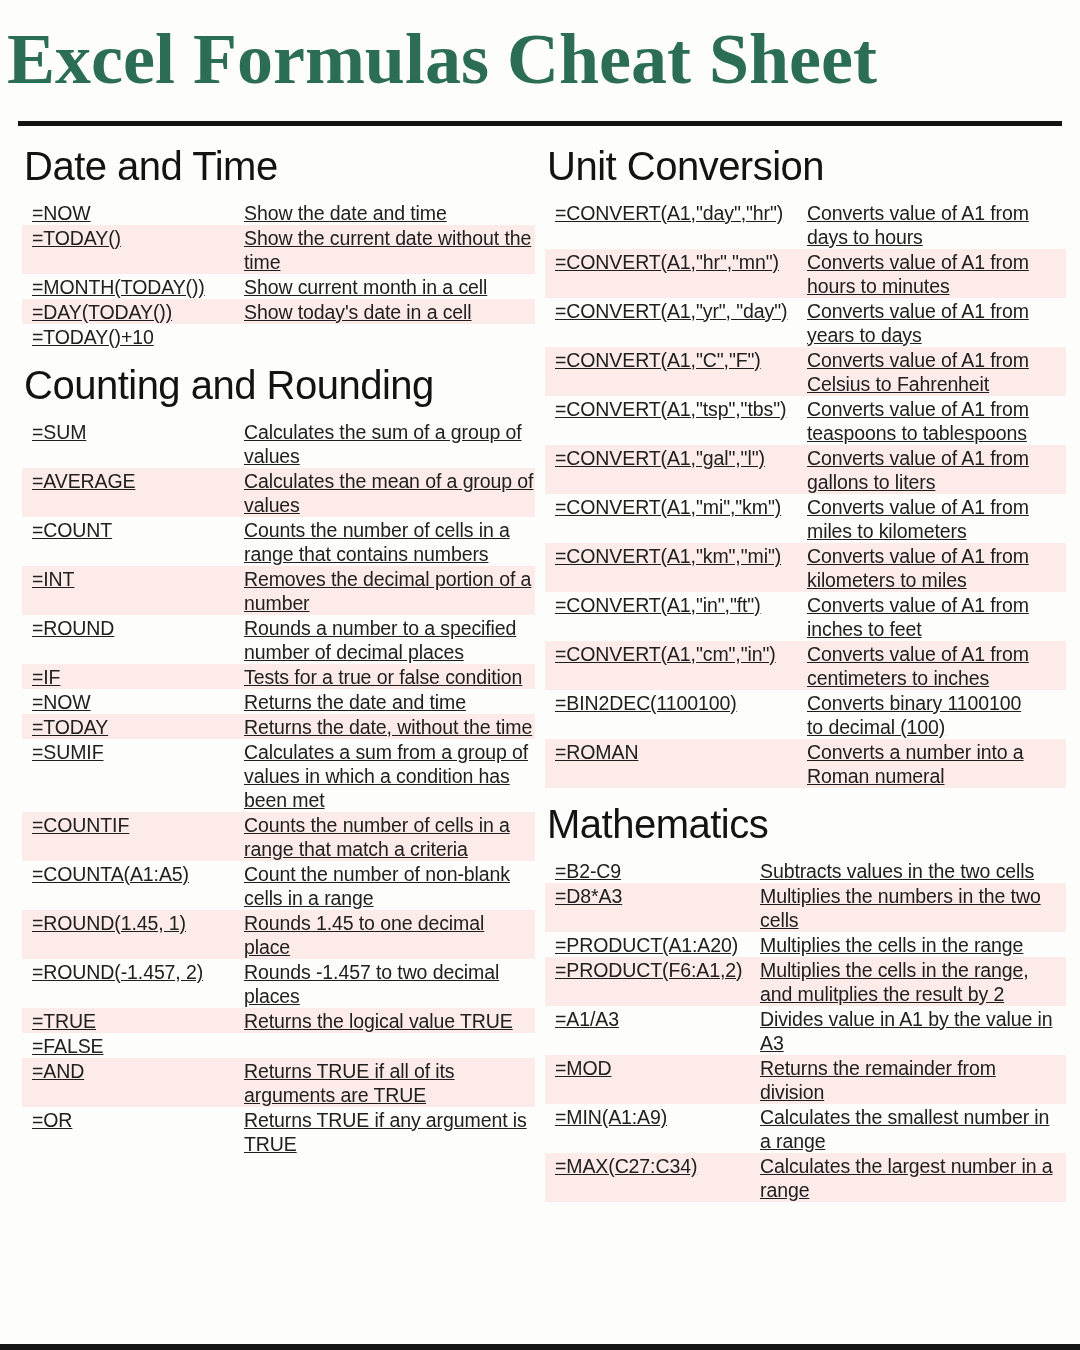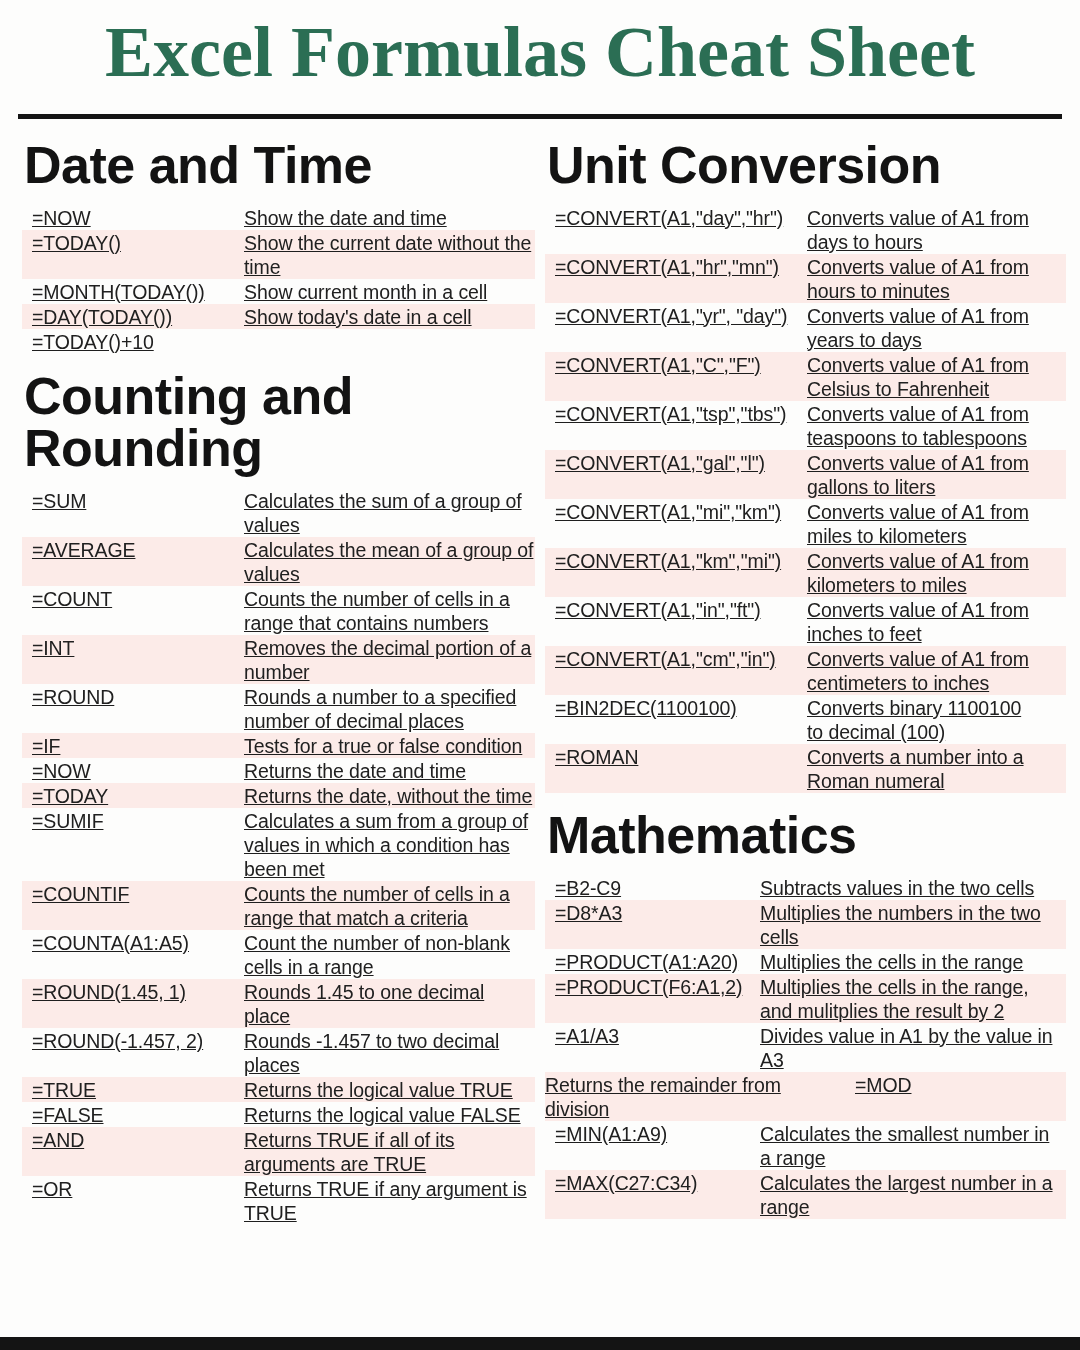--- a/index.html
+++ b/index.html
@@ -19,43 +19,43 @@
     width: 1080px;
     height: 1350px;
     background: var(--bg, #fdfdfc);
   }
   .page-title {
     font-family: "Liberation Serif", "DejaVu Serif", serif;
     font-weight: 700;
     color: var(--title-color, #2b6e54);
     font-size: 72px;
     line-height: 1.08;
-    text-align: center;
-    margin: 0;
+    text-align: left;
+    margin: 7px;
     padding-top: 14px;
     letter-spacing: 0px;
   }
   .rule {
     height: 5px;
     background: var(--divider, #141414);
     margin: 22px 18px 0 18px;
   }
   .columns {
     display: flex;
     padding: 8px 0 0 22px;
     gap: 10px;
     margin-top: 12px;
   }
   .col-left  { width: 513px; flex: 0 0 513px; }
   .col-right { width: 521px; flex: 0 0 521px; }
   .sec-heading {
     font-family: "Liberation Sans", sans-serif;
-    font-size: 52px;
+    font-size: 40px;
     line-height: 1;
-    font-weight: 700;
+    font-weight: 400;
     letter-spacing: -0.5px;
     color: var(--heading-color, #131313);
     margin: 0 0 14px 2px;
   }
   section + section .sec-heading { margin-top: 16px; }
   .rows { display: block; }
   .row { display: flex; align-items: stretch; text-decoration: underline; }
   .row:nth-child(even) { background: var(--row-pink, #fcebe8); }
   .cell {
     font-size: 19.5px;
@@ -171,21 +171,20 @@
             <div class="row">
               <div class="cell formula">=ROUND(-1.457, 2)</div>
               <div class="cell desc">Rounds -1.457 to two decimal places</div>
             </div>
             <div class="row">
               <div class="cell formula">=TRUE</div>
               <div class="cell desc">Returns the logical value TRUE</div>
             </div>
             <div class="row">
               <div class="cell formula">=FALSE</div>
-              <div class="cell desc">Returns the logical value FALSE</div>
             </div>
             <div class="row">
               <div class="cell formula">=AND</div>
               <div class="cell desc">Returns TRUE if all of its arguments are TRUE</div>
             </div>
             <div class="row">
               <div class="cell formula">=OR</div>
               <div class="cell desc">Returns TRUE if any argument is TRUE</div>
             </div>
           </div>
@@ -262,22 +261,22 @@
             </div>
             <div class="row">
               <div class="cell formula">=PRODUCT(F6:A1,2)</div>
               <div class="cell desc">Multiplies the cells in the range, and mulitplies the result by 2</div>
             </div>
             <div class="row">
               <div class="cell formula">=A1/A3</div>
               <div class="cell desc">Divides value in A1 by the value in A3</div>
             </div>
             <div class="row">
+              <div class="cell formula">=MOD</div>
               <div class="cell desc">Returns the remainder from division</div>
-              <div class="cell formula">=MOD</div>
             </div>
             <div class="row">
               <div class="cell formula">=MIN(A1:A9)</div>
               <div class="cell desc">Calculates the smallest number in a range</div>
             </div>
             <div class="row">
               <div class="cell formula">=MAX(C27:C34)</div>
               <div class="cell desc">Calculates the largest number in a range</div>
             </div>
           </div>

